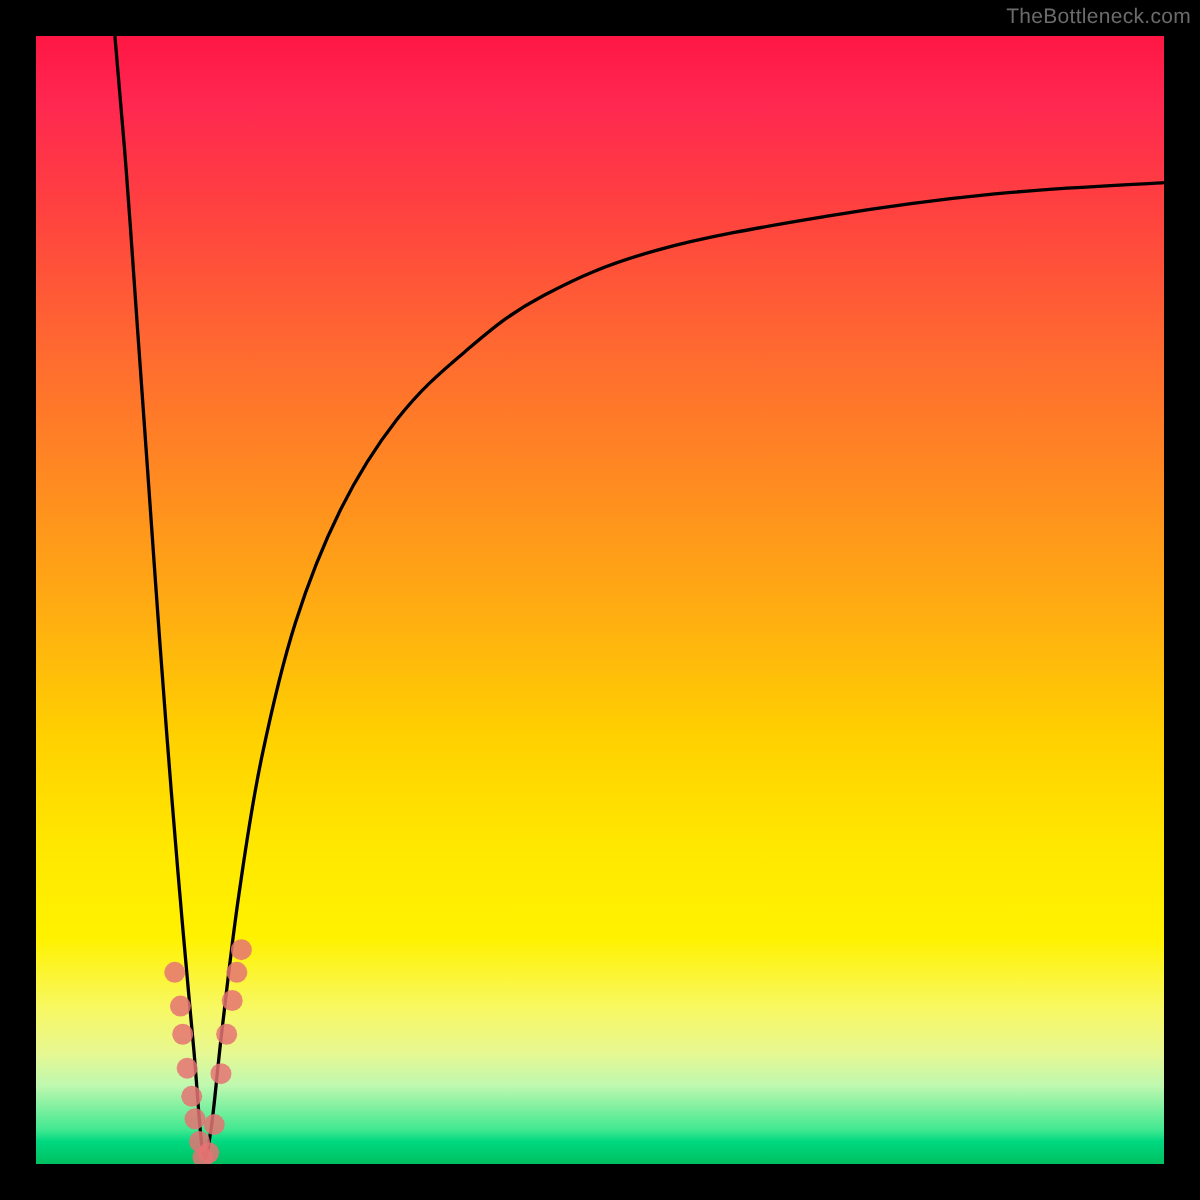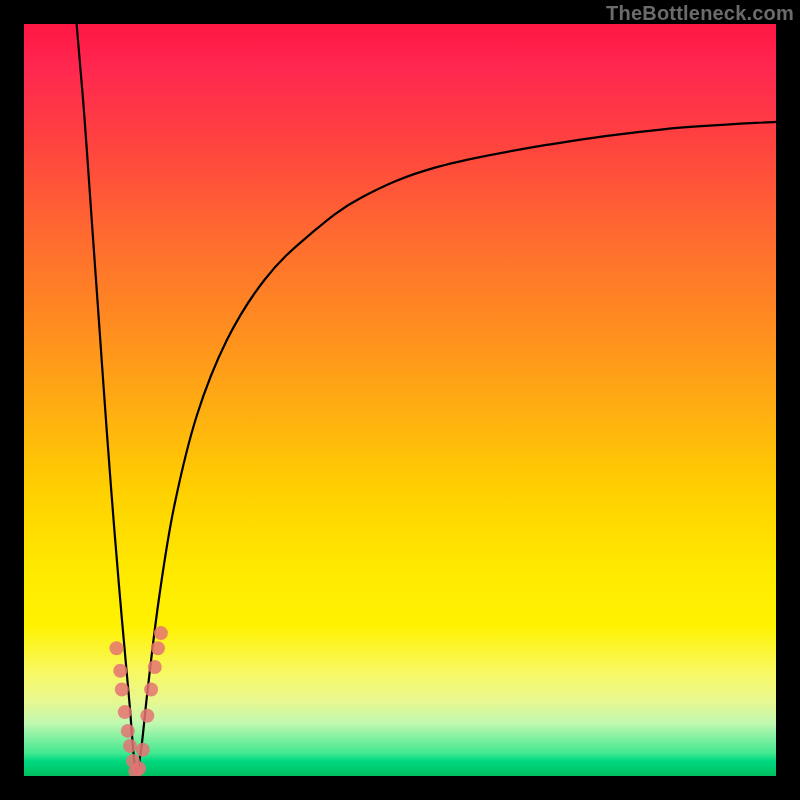--- a/index.html
+++ b/index.html
@@ -47,23 +47,23 @@
       #40e890 97%,
       #00d880 98%,
       #00c060 100%
     );
   }
   .watermark {
     position: absolute;
     top: 2px;
     right: 6px;
     font-family: Arial, Helvetica, sans-serif;
-    font-size: 20px;
+    font-size: 14px;
     color: #6b6b6b;
-    font-weight: 700;
+    font-weight: 400;
     letter-spacing: 0.2px;
     z-index: 50;
   }
   svg.curve {
     position: absolute;
     left: 0;
     top: 0;
     width: 100%;
     height: 100%;
     z-index: 20;

